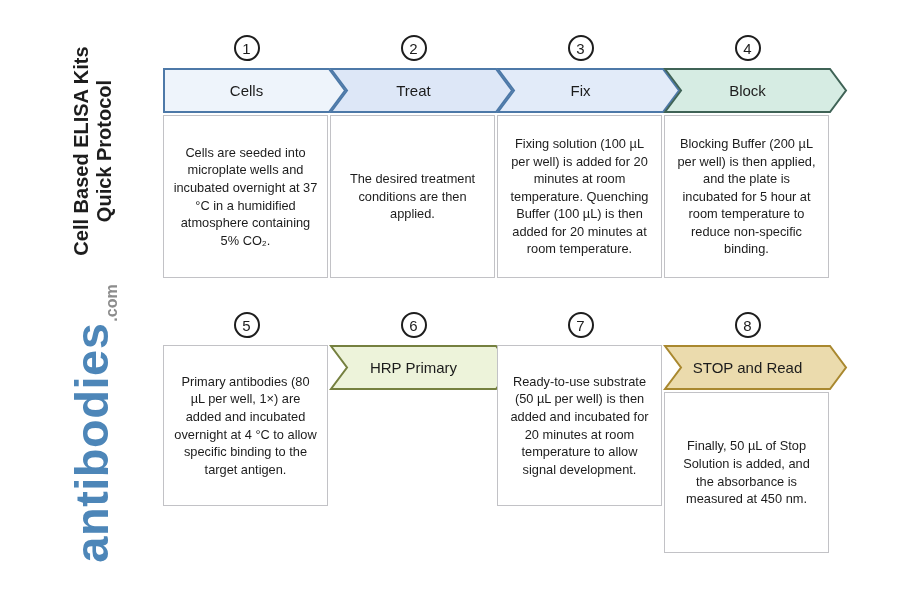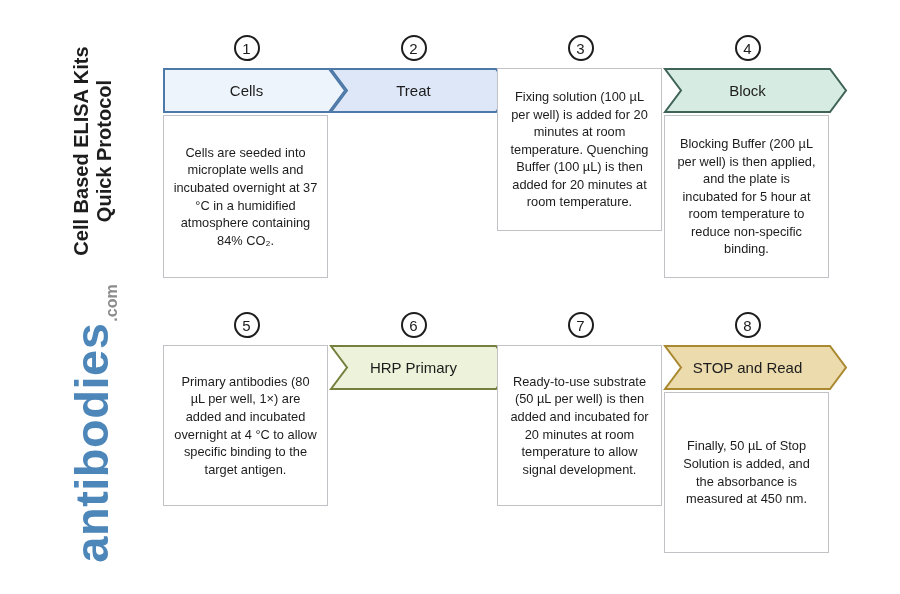--- a/index.html
+++ b/index.html
@@ -76,40 +76,49 @@
     <div class="step-circle">
         <span>1</span>
       </div>
     <div class="arrow-wrap">
       <svg width="183" height="45" viewBox="0 0 183 45">
         <polygon points="1,1 166,1 182,22.5 166,44 1,44" stroke-width="2" fill="#eef4fb" stroke="#4d79a8"></polygon>
       </svg>
       <span class="arrow-label">Cells</span>
     </div>
     <div class="desc-box">
-        <span>Cells are seeded into microplate wells and incubated overnight at 37 °C in a humidified atmosphere containing 84% CO₂.</span>
+        <span>Cells are seeded into microplate wells and incubated overnight at 37 °C in a humidified atmosphere containing 5% CO₂.</span>
       </div>
   </div>
 
   <div class="step-col">
     <div class="step-circle">
         <span>2</span>
       </div>
     <div class="arrow-wrap">
       <svg width="183" height="45" viewBox="0 0 183 45">
         <polygon points="1,1 166,1 182,22.5 166,44 1,44 17,22.5" stroke-width="2" fill="#dde7f7" stroke="#4d79a8"></polygon>
       </svg>
       <span class="arrow-label">Treat</span>
     </div>
+    <div class="desc-box">
+        <span>The desired treatment conditions are then applied.</span>
+      </div>
   </div>
 
   <div class="step-col">
     <div class="step-circle">
         <span>3</span>
       </div>
+    <div class="arrow-wrap">
+      <svg width="183" height="45" viewBox="0 0 183 45">
+        <polygon points="1,1 166,1 182,22.5 166,44 1,44 17,22.5" stroke-width="2" fill="#e2ebf9" stroke="#4d79a8"></polygon>
+      </svg>
+      <span class="arrow-label">Fix</span>
+    </div>
     <div class="desc-box">
         <span>Fixing solution (100 µL per well) is added for 20 minutes at room temperature. Quenching Buffer (100 µL) is then added for 20 minutes at room temperature.</span>
       </div>
   </div>
 
   <div class="step-col">
     <div class="step-circle">
         <span>4</span>
       </div>
     <div class="arrow-wrap">

